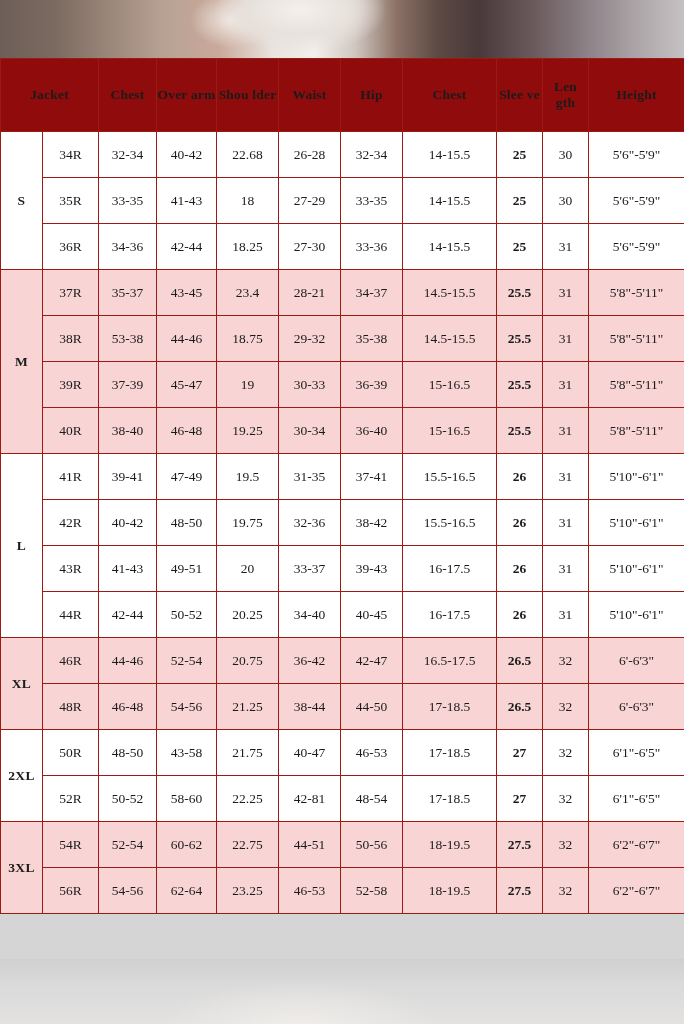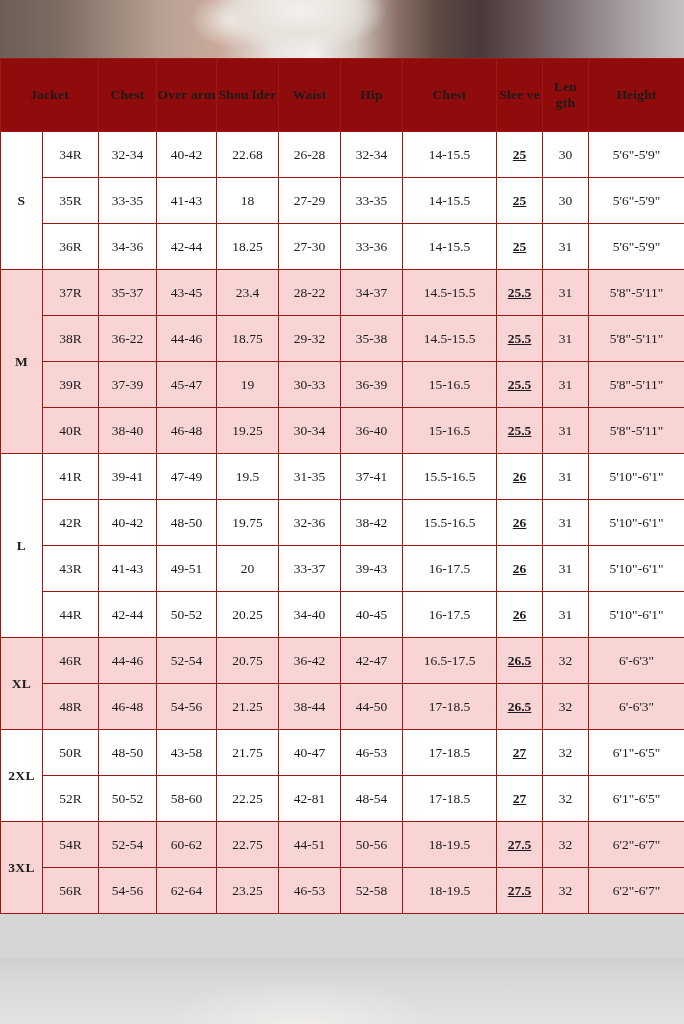--- a/index.html
+++ b/index.html
@@ -91,21 +91,21 @@
 
   td.size-label {
     font-weight: bold;
     font-size: 16px;
     letter-spacing: 0.3px;
   }
 
   tr.shade td { background: #f8d4d4; }
   tr.plain td { background: #ffffff; }
 
-  td.sleeve { font-weight: bold; font-size: 14.5px; text-decoration: underline; }
+  td.sleeve { font-weight: bold; font-size: 14.5px; }
   td.height { font-size: 13px; }
   td.jacket { font-size: 13.5px; margin-left: 7px; }
 </style>
 </head>
 <body>
 
 <div class="bg"></div>
 <div class="bg-top"></div>
 <div class="bg-bottom"></div>
 
@@ -175,30 +175,30 @@
           <td class="sleeve">25</td>
           <td>31</td>
           <td class="height">5'6"-5'9"</td>
         </tr>
         <tr class="shade">
           <td class="size-label" rowspan="4">M</td>
           <td class="jacket">37R</td>
           <td>35-37</td>
           <td>43-45</td>
           <td>23.4</td>
-          <td>28-22</td>
+          <td>28-21</td>
           <td>34-37</td>
           <td>14.5-15.5</td>
           <td class="sleeve">25.5</td>
           <td>31</td>
           <td class="height">5'8"-5'11"</td>
         </tr>
         <tr class="shade">
           <td class="jacket">38R</td>
-          <td>36-22</td>
+          <td>53-38</td>
           <td>44-46</td>
           <td>18.75</td>
           <td>29-32</td>
           <td>35-38</td>
           <td>14.5-15.5</td>
           <td class="sleeve">25.5</td>
           <td>31</td>
           <td class="height">5'8"-5'11"</td>
         </tr>
         <tr class="shade">

